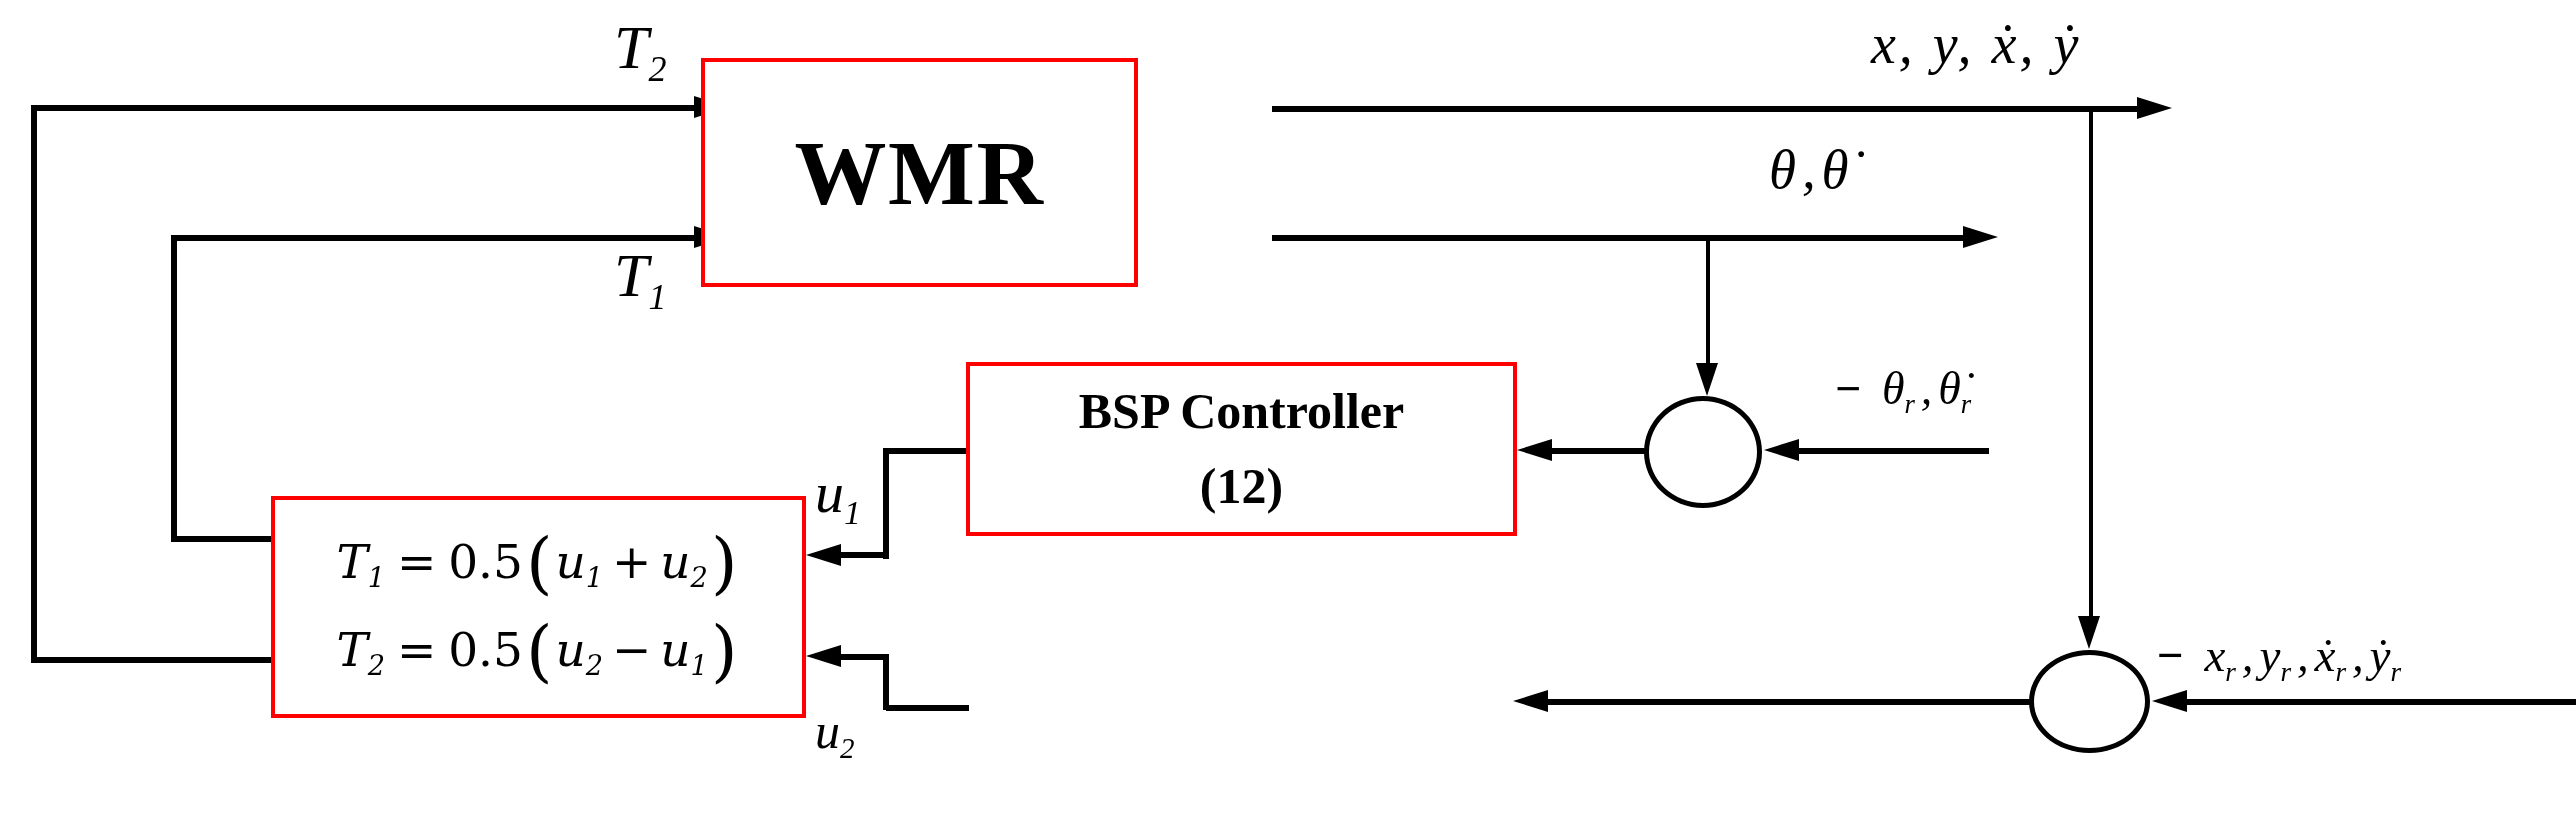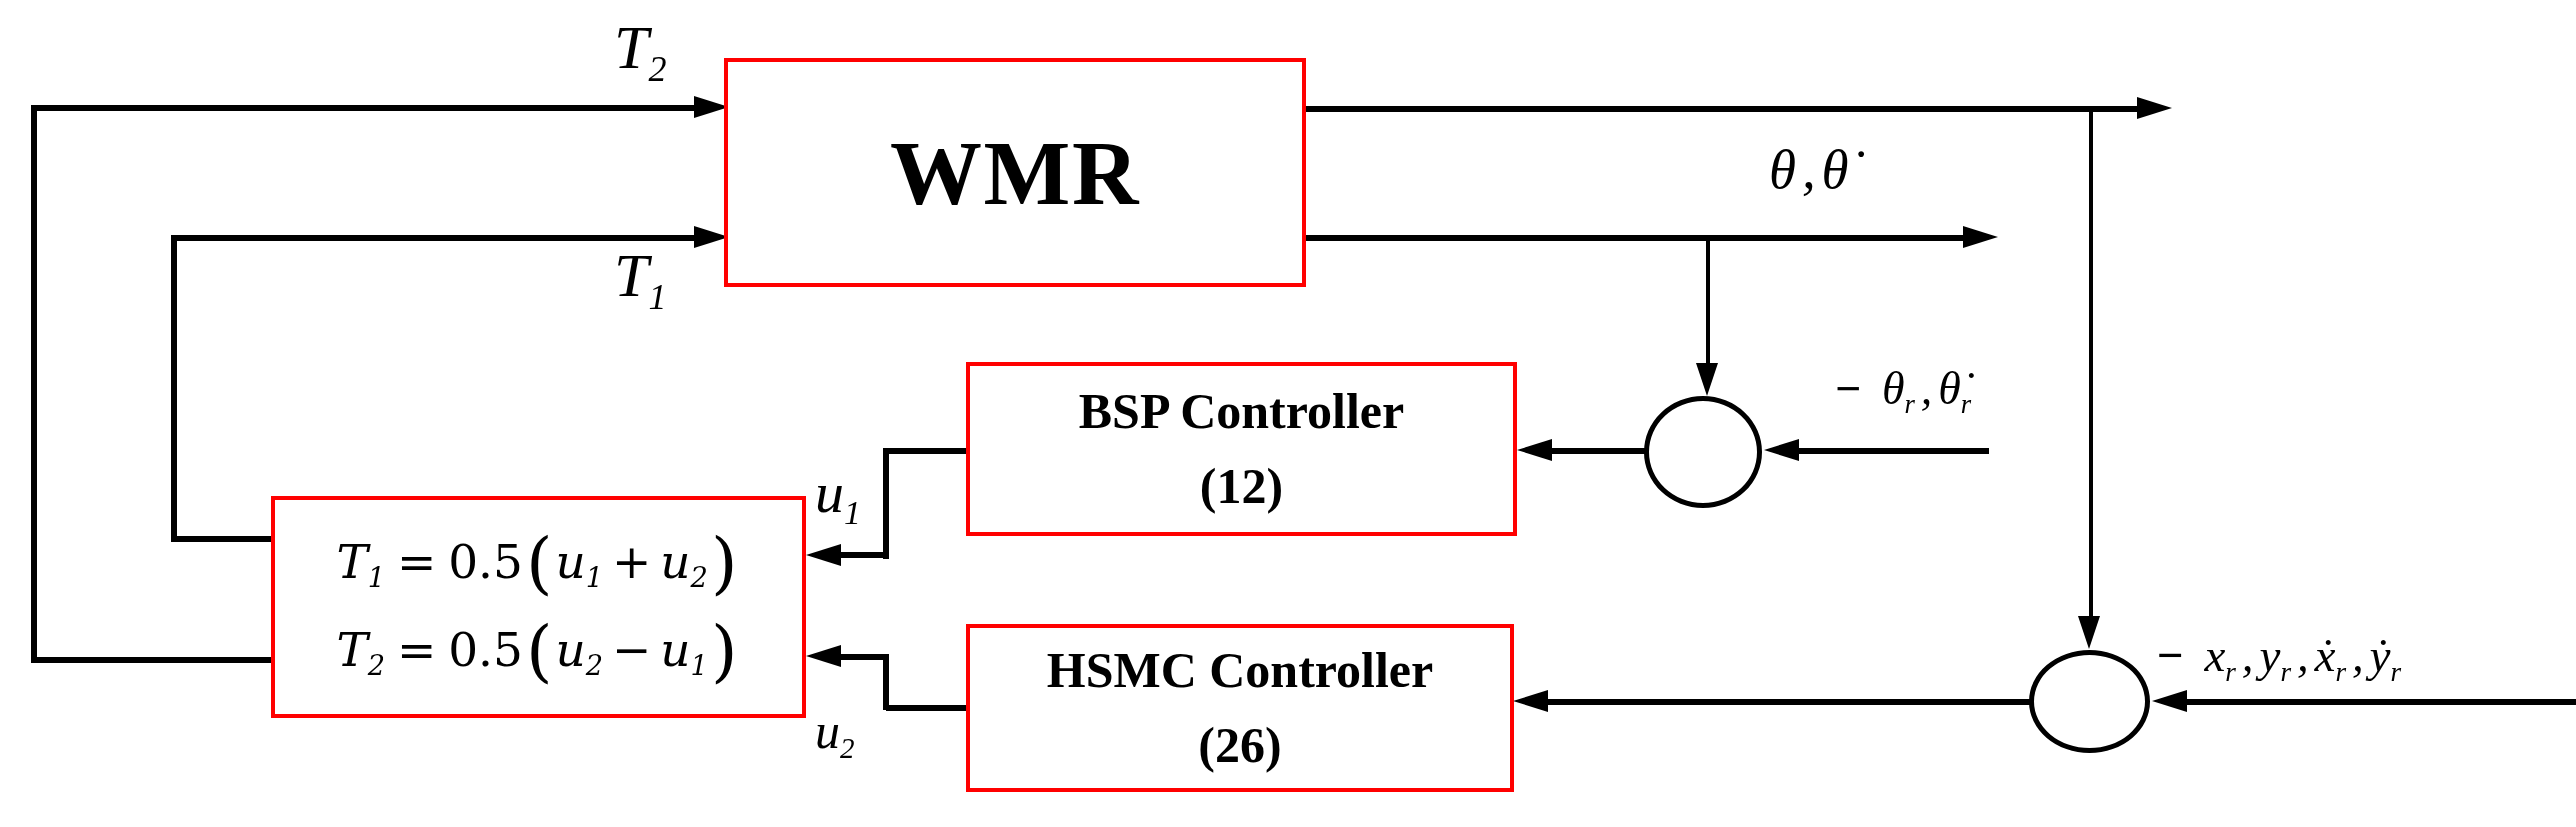--- a/index.html
+++ b/index.html
@@ -84,55 +84,50 @@
   <div class="hline" style="left:886px;top:448px;width:83px;"></div>
   <div class="vline" style="left:883px;top:448px;height:111px;"></div>
   <div class="hline" style="left:838px;top:552px;width:49px;"></div>
   <div class="al" style="left:806px;top:544px;"></div>
 
   <div class="hline" style="left:886px;top:705px;width:83px;"></div>
   <div class="vline" style="left:883px;top:654px;height:56px;"></div>
   <div class="hline" style="left:838px;top:654px;width:49px;"></div>
   <div class="al" style="left:806px;top:645px;"></div>
 
-  <div class="box" style="left:724px;top:58px;width:582px;height:229px;">
+  <div class="box" style="left:701px;top:58px;width:437px;height:229px;">
     <div class="box-title" style="font-size:92px;letter-spacing:1.5px;">WMR</div>
   </div>
 
   <div class="box eq-box" style="left:271px;top:490px;width:535px;height:222px;">
     <div class="eq-row">
       <span>T</span><sub>1</sub><span class="equals">=</span><span class="upright">0.5</span><span class="paren">(</span><span>u</span><sub>1</sub><span class="op upright">+</span><span>u</span><sub>2</sub><span class="paren">)</span>
     </div>
     <div class="eq-row">
       <span>T</span><sub>2</sub><span class="equals">=</span><span class="upright">0.5</span><span class="paren">(</span><span>u</span><sub>2</sub><span class="op upright">−</span><span>u</span><sub>1</sub><span class="paren">)</span>
     </div>
   </div>
 
   <div class="box" style="left:966px;top:362px;width:551px;height:174px;">
     <div class="box-title" style="font-size:50px;">
       <div>BSP Controller</div>
       <div>(12)</div>
     </div>
   </div>
 
-  <div class="box" style="left:966px;top:624px;width:548px;height:168px;">
-    <div class="box-title" style="font-size:50px;">
-      <div>HSMC Controller</div>
-      <div>(26)</div>
-    </div>
-  </div>
 
   <div class="mlabel" style="left:614px;top:16.2px;font-size:62px;">
     <span>T</span><sub>2</sub>
   </div>
 
   <div class="mlabel" style="left:614px;top:244px;font-size:62px;">
     <span>T</span><sub>1</sub>
   </div>
 
+  <div class="mlabel" style="left:1871px;top:16.2px;font-size:56px;letter-spacing:3px;">x, y, ẋ, ẏ</div>
 
   <div class="mlabel" style="left:1769px;top:142px;font-size:55px;">
     <span>θ</span><span class="comma">,</span><span>θ̇</span>
   </div>
 
   <div class="mlabel" style="left:815px;top:464px;font-size:58px;">
     <span>u</span><sub>1</sub>
   </div>
 
   <div class="mlabel" style="left:815px;top:706px;font-size:50px;">

